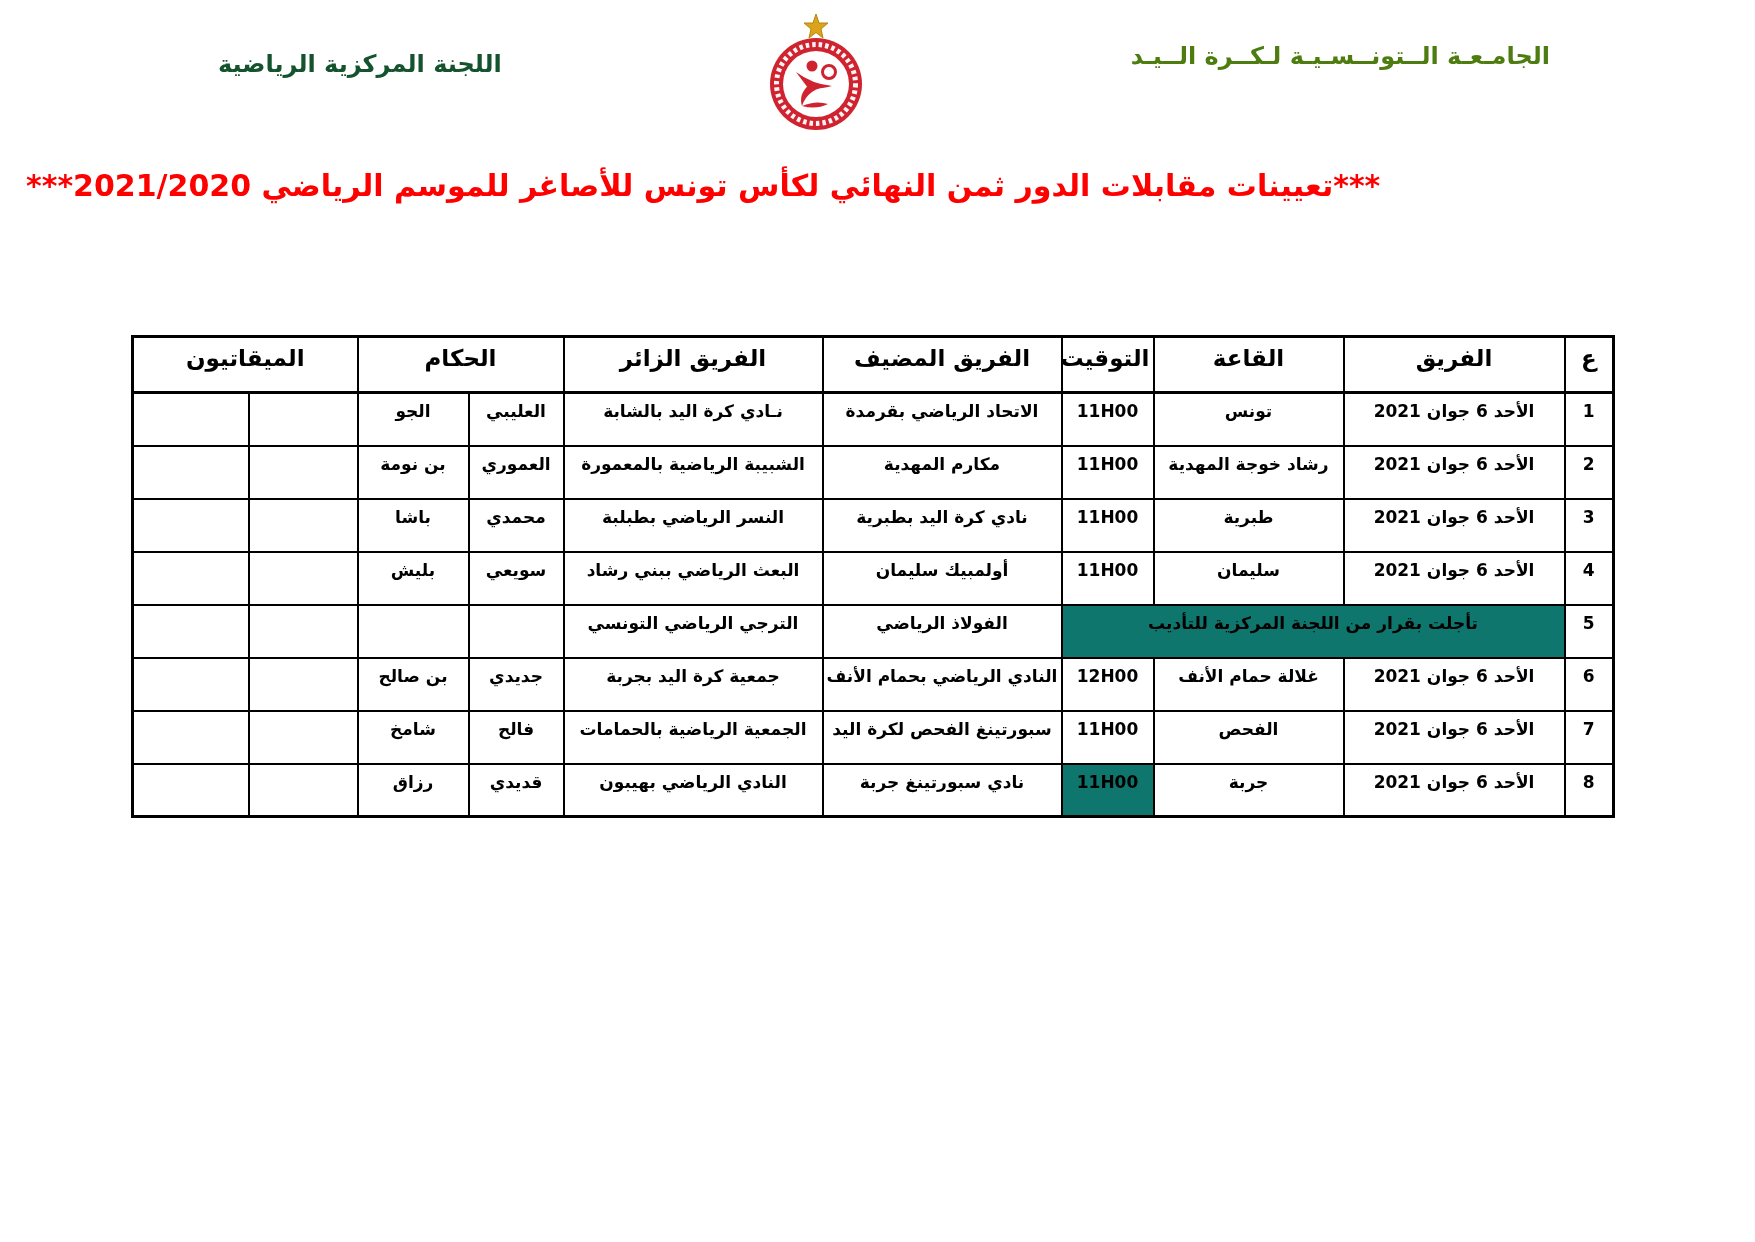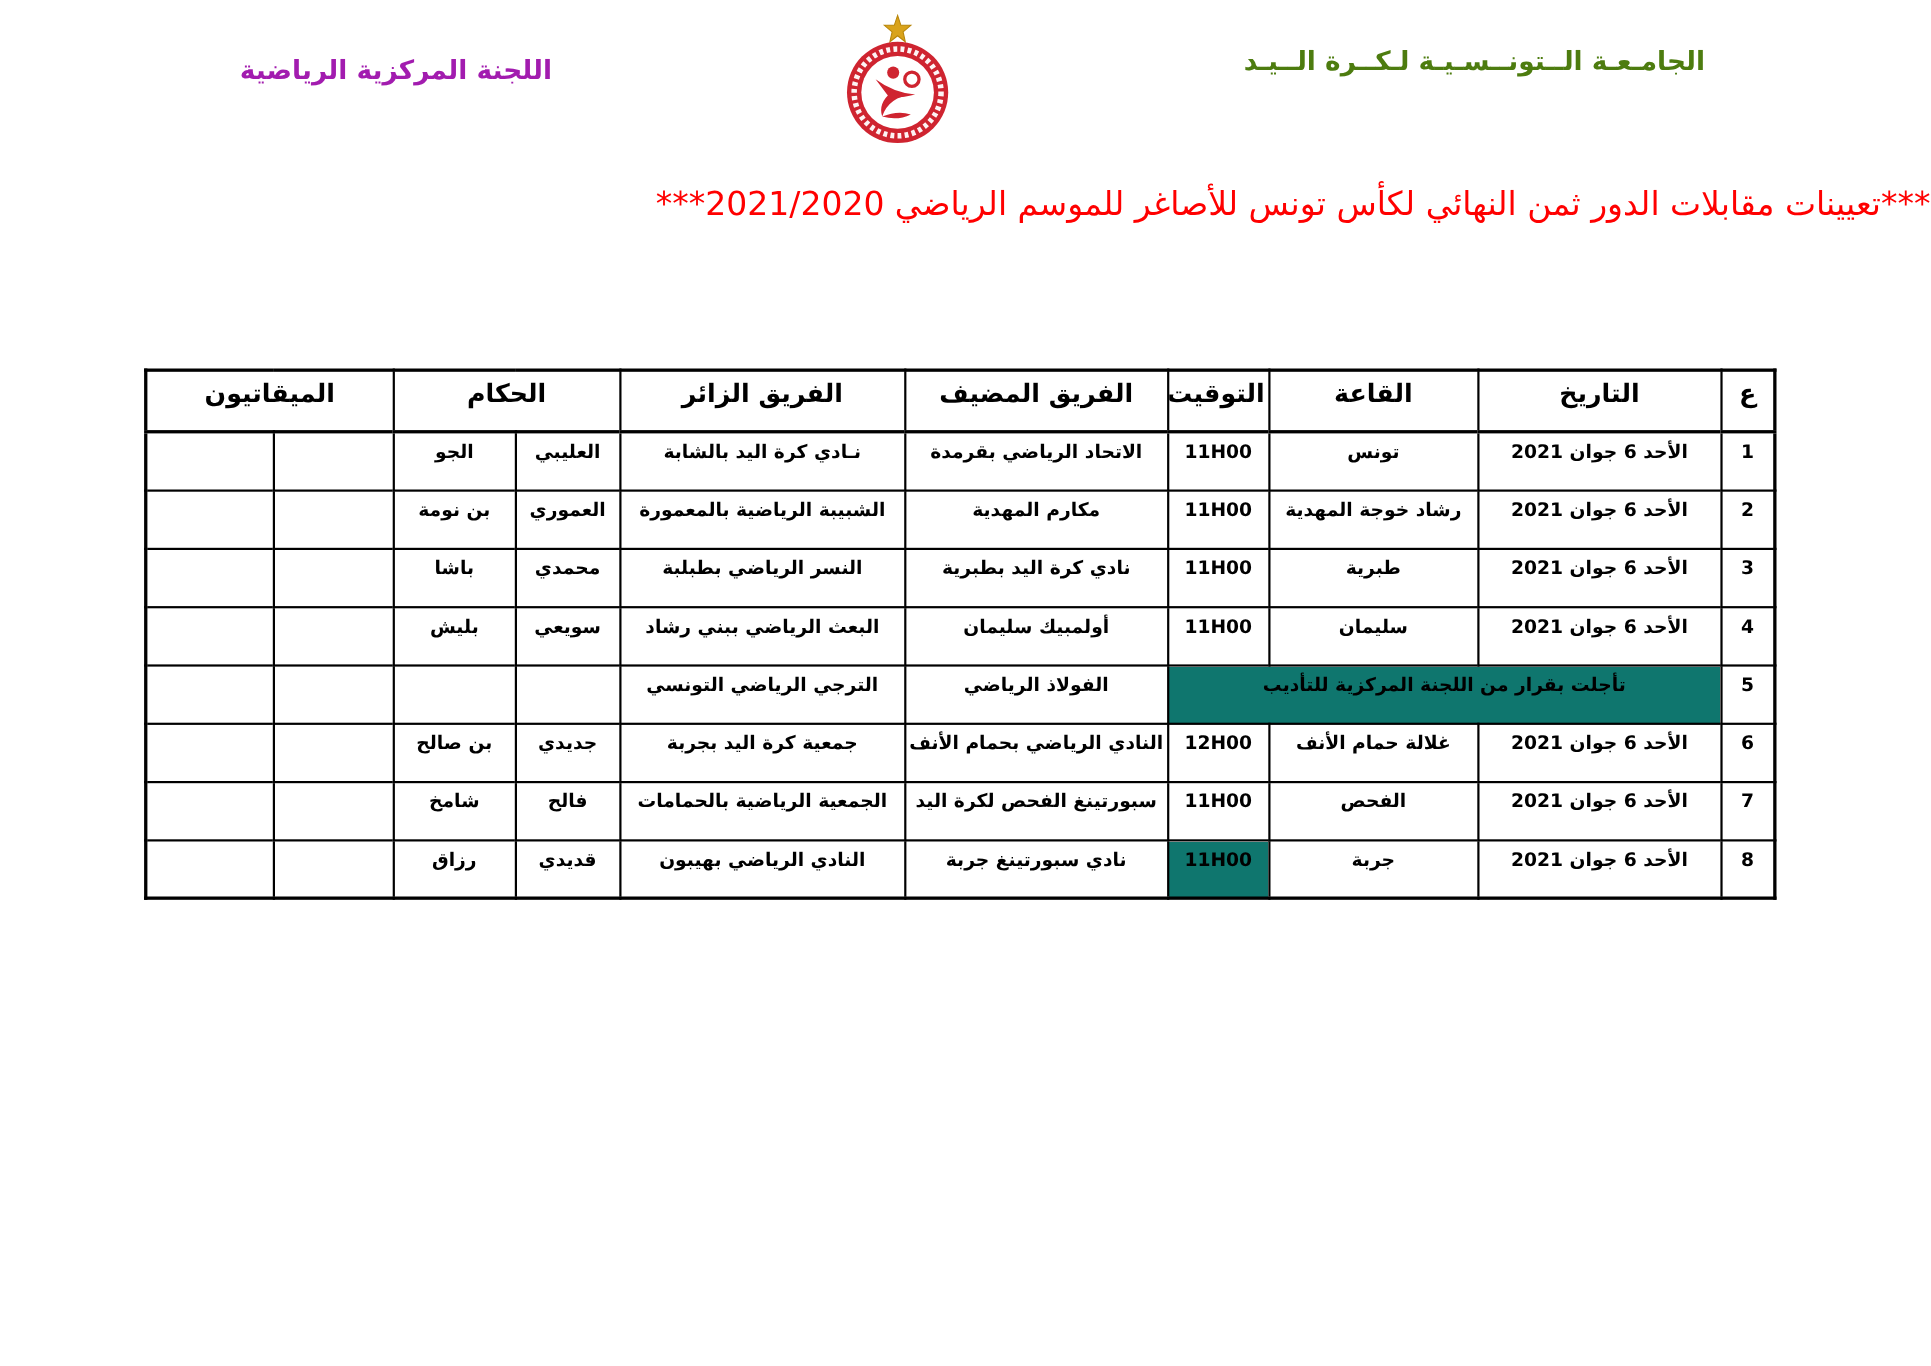--- a/index.html
+++ b/index.html
@@ -24,31 +24,31 @@
   .org-name {
     font-weight: bold;
     font-size: 24px;
     color: #4d7c0f;
     margin-top: 32px;
     white-space: nowrap;
   }
   .committee-name {
     font-weight: bold;
     font-size: 24px;
-    color: #a21caf;
+    color: #14532d;
     margin-top: 40px;
     white-space: nowrap;
   }
   .logo-wrap { width: 120px; height: 128px; margin-top: 2px; }
 
   
   .main-title {
-    text-align: right;
+    text-align: left;
     color: #ff0000;
-    font-weight: normal;
+    font-weight: bold;
     font-size: 30px;
     margin-top: 28px;
     letter-spacing: 0px;
     white-space: nowrap;
     padding-left: 26px;
   }
 
   
   table.fixture-table {
     border-collapse: collapse;
@@ -121,21 +121,21 @@
       <col style="width:239px">
         <col style="width:259px">
         <col style="width:95px">
         <col style="width:111px">
       <col style="width:109px">
         <col style="width:116px">
     </colgroup>
     <thead>
       <tr>
         <th>ع</th>
-        <th>التاريخ</th>
+        <th>الفريق</th>
         <th>القاعة</th>
         <th>التوقيت</th>
         <th>الفريق المضيف</th>
         <th>الفريق الزائر</th>
         <th colspan="2">الحكام</th>
         <th colspan="2">الميقاتيون</th>
       </tr>
     </thead>
     <tbody>
       <tr>

